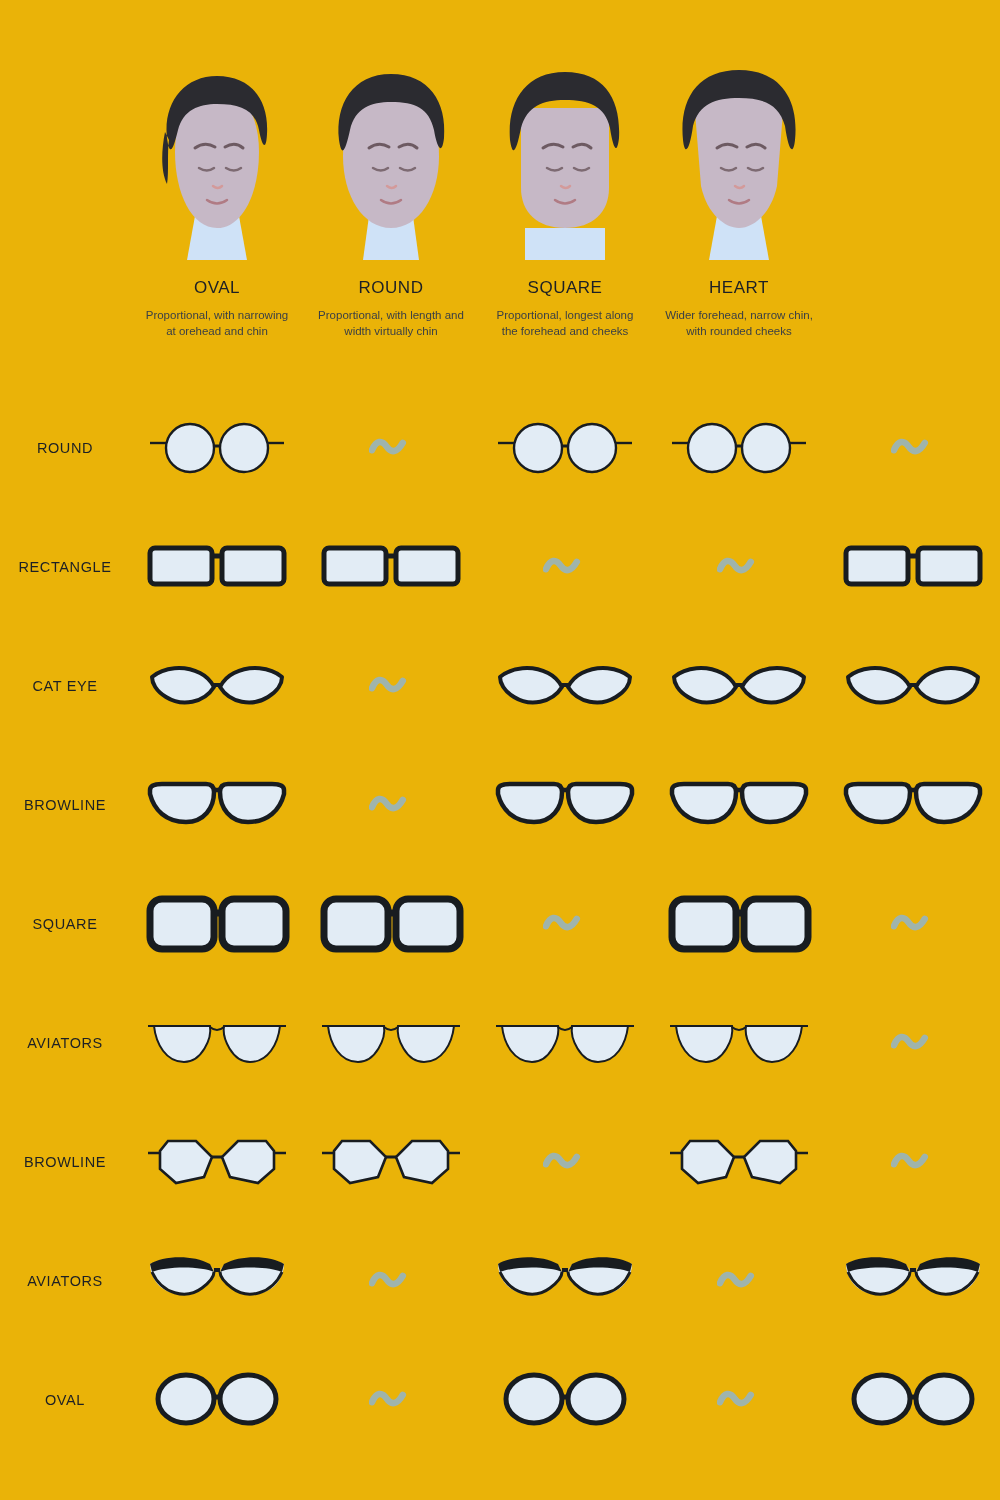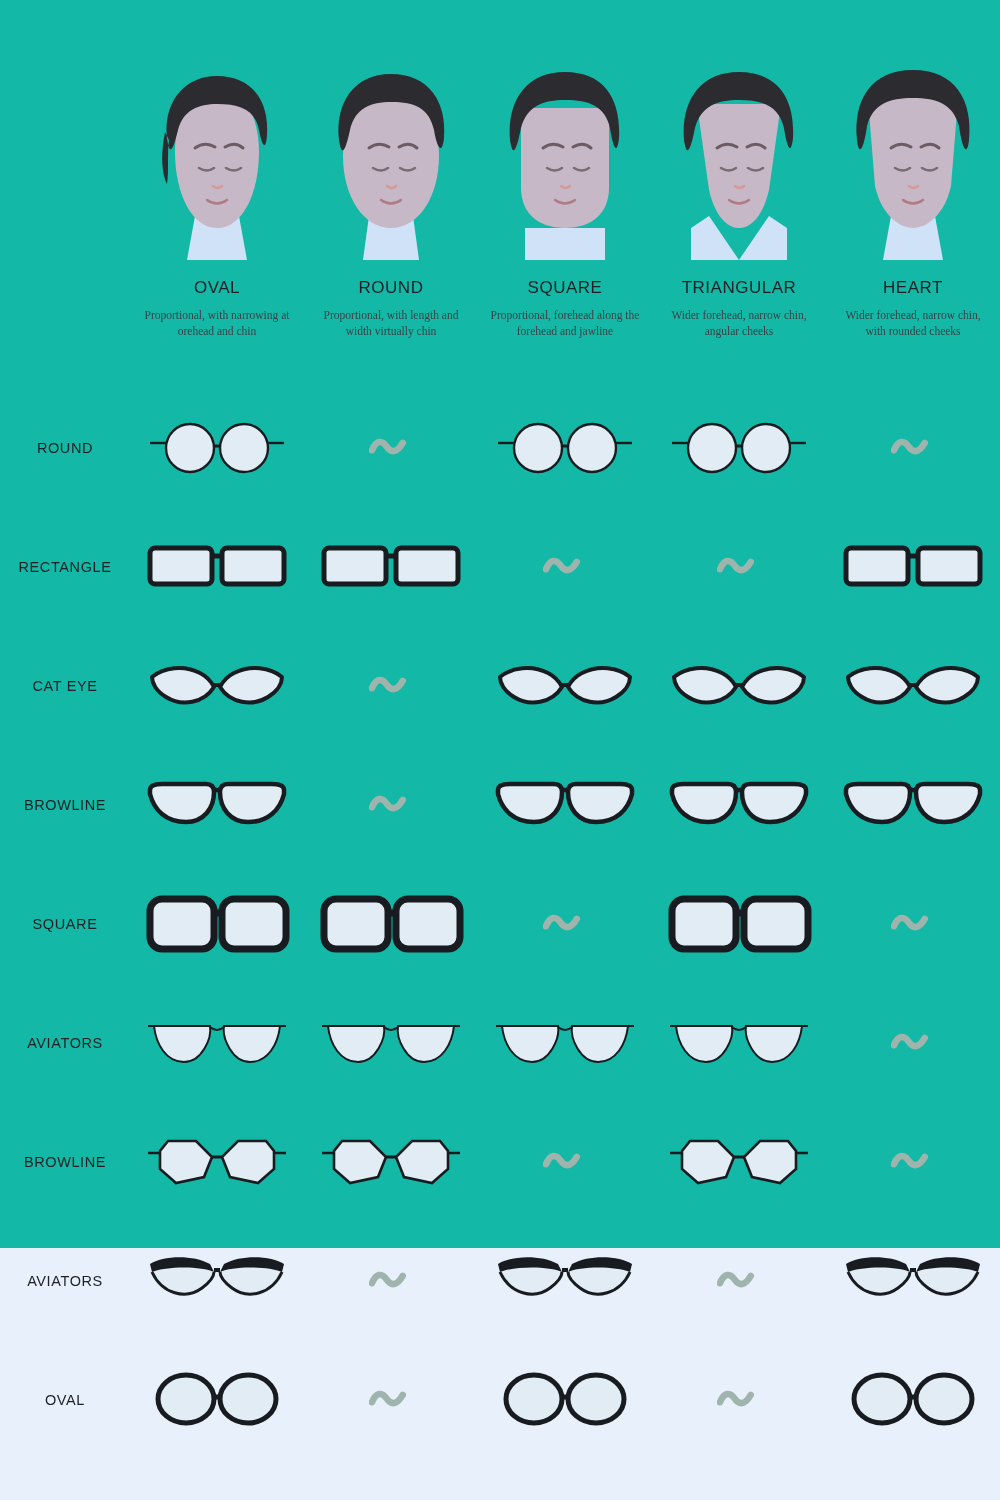--- a/index.html
+++ b/index.html
@@ -11,22 +11,22 @@
     width: 1000px;
     height: 1500px;
     font-family: "Liberation Sans", sans-serif;
     color: #22262b;
     overflow: hidden;
     position: relative;
   }
   .sheet {
     position: relative;
     width: 1000px;
-    height: 1248px;
-    background: #14b8a6;
+    height: 1500px;
+    background: #eab308;
   }
 
   
   .faces-row {
     position: absolute;
     top: 60px;
     left: 130px;
     width: 870px;
     display: flex;
   }
@@ -48,21 +48,20 @@
     color: #1d2025;
     text-align: center;
   }
   .face-desc {
     margin-top: 10px;
     font-size: 11.5px;
     line-height: 1.35;
     color: #3a3f45;
     text-align: center;
     width: 150px;
-    font-family: Liberation Serif, serif;
   }
 
   
   .grid {
     position: absolute;
     top: 388px;
     left: 0;
     width: 1000px;
   }
   .grid-row {
@@ -129,36 +128,21 @@
     <path d="M26,48 L114,48 L114,128 C114,152 98,168 70,168 C42,168 26,152 26,128 Z" fill="#c6b8c6"></path>
     <path d="M48,88 q10,-7 20,-1" stroke="#6d5a62" stroke-width="3" fill="none" stroke-linecap="round"></path>
     <path d="M78,87 q10,-6 18,1" stroke="#6d5a62" stroke-width="3" fill="none" stroke-linecap="round"></path>
     <path d="M52,108 q8,5 15,0" stroke="#7d6a72" stroke-width="2.5" fill="none" stroke-linecap="round"></path>
     <path d="M79,108 q8,5 15,0" stroke="#7d6a72" stroke-width="2.5" fill="none" stroke-linecap="round"></path>
     <path d="M66,126 q5,4 9,0" stroke="#d39a9a" stroke-width="2.5" fill="none" stroke-linecap="round"></path>
     <path d="M60,140 q10,7 20,0" stroke="#b07b84" stroke-width="2.5" fill="none" stroke-linecap="round"></path>
     <path d="M70,12 C110,12 126,40 124,78 C122,96 118,88 115,68 C110,46 94,40 70,40 C48,40 32,46 26,68 C22,88 18,100 15,80 C12,42 30,12 70,12 Z" fill="#2b2b30"></path>
   </svg></div>
         <div class="face-title">SQUARE</div>
-        <div class="face-desc">Proportional, forehead along the forehead and jawline</div>
-      </div>
-      <div class="face-col">
-        <div class="face-art"><svg viewBox="0 0 140 200" width="140" height="200">
-    <path d="M40,156 L70,200 L100,156 L118,168 L118,200 L22,200 L22,168 Z" fill="#cfe2f7"></path>
-    <path d="M28,44 L112,44 L100,130 C94,156 82,168 70,168 C58,168 46,156 40,130 Z" fill="#c6b8c6"></path>
-    <path d="M48,88 q10,-7 20,-1" stroke="#6d5a62" stroke-width="3" fill="none" stroke-linecap="round"></path>
-    <path d="M78,87 q10,-6 18,1" stroke="#6d5a62" stroke-width="3" fill="none" stroke-linecap="round"></path>
-    <path d="M52,108 q8,5 15,0" stroke="#7d6a72" stroke-width="2.5" fill="none" stroke-linecap="round"></path>
-    <path d="M79,108 q8,5 15,0" stroke="#7d6a72" stroke-width="2.5" fill="none" stroke-linecap="round"></path>
-    <path d="M66,126 q5,4 9,0" stroke="#d39a9a" stroke-width="2.5" fill="none" stroke-linecap="round"></path>
-    <path d="M60,140 q10,7 20,0" stroke="#b07b84" stroke-width="2.5" fill="none" stroke-linecap="round"></path>
-    <path d="M70,12 C110,12 126,40 124,78 C122,96 118,88 115,68 C110,46 94,40 70,40 C48,40 32,46 26,68 C22,88 18,100 15,80 C12,42 30,12 70,12 Z" fill="#2b2b30"></path>
-  </svg></div>
-        <div class="face-title">TRIANGULAR</div>
-        <div class="face-desc">Wider forehead, narrow chin, angular cheeks</div>
+        <div class="face-desc">Proportional, longest along the forehead and cheeks</div>
       </div>
       <div class="face-col">
         <div class="face-art"><svg viewBox="0 0 140 200" width="140" height="200">
     <path d="M48,156 L92,156 L100,200 L40,200 Z" fill="#cfe2f7"></path>
     <path d="M26,52 C26,38 44,30 70,30 C96,30 114,38 114,52 L108,126 C102,154 84,168 70,168 C56,168 38,154 32,126 Z" fill="#c6b8c6"></path>
     <path d="M48,88 q10,-7 20,-1" stroke="#6d5a62" stroke-width="3" fill="none" stroke-linecap="round"></path>
     <path d="M78,87 q10,-6 18,1" stroke="#6d5a62" stroke-width="3" fill="none" stroke-linecap="round"></path>
     <path d="M52,108 q8,5 15,0" stroke="#7d6a72" stroke-width="2.5" fill="none" stroke-linecap="round"></path>
     <path d="M79,108 q8,5 15,0" stroke="#7d6a72" stroke-width="2.5" fill="none" stroke-linecap="round"></path>
     <path d="M66,126 q5,4 9,0" stroke="#d39a9a" stroke-width="2.5" fill="none" stroke-linecap="round"></path>

